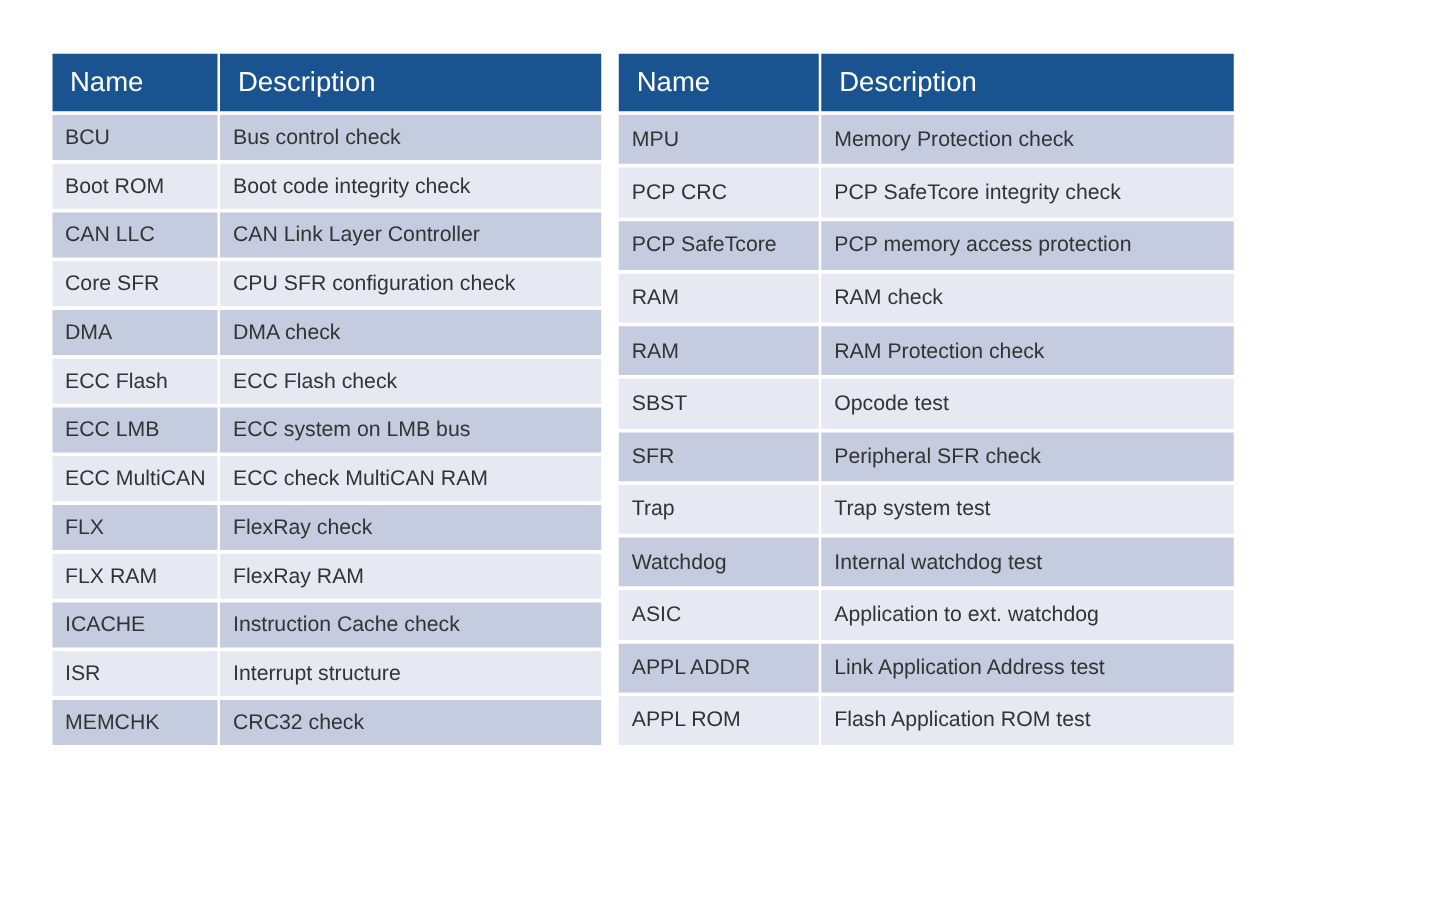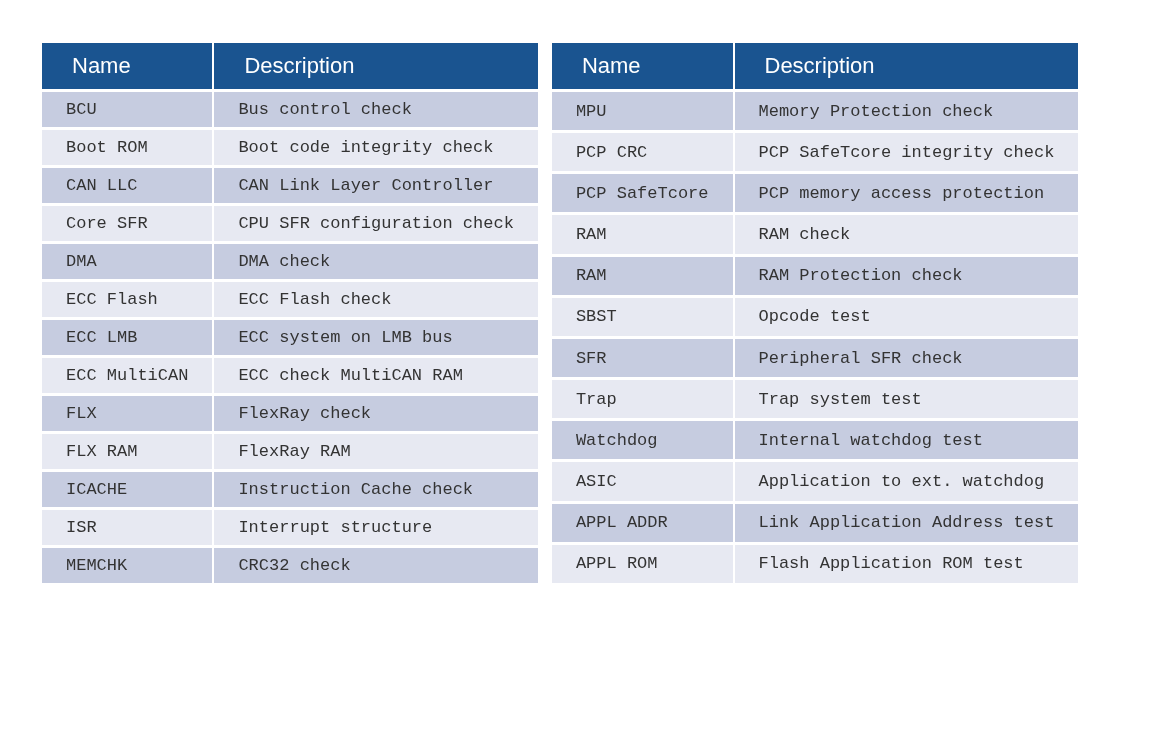--- a/index.html
+++ b/index.html
@@ -19,29 +19,28 @@
     }
     .data-table {
       border-collapse: separate;
       border-spacing: 2px 3px;
     }
     .data-table th {
       background-color: #1a5490;
       color: #ffffff;
       font-weight: normal;
       text-align: left;
-      padding: 10px 30px;
+      padding: 10px 14px;
       font-size: 22px;
     }
     .data-table td {
-      padding: 8px 24px;
+      padding: 8px 10px;
       font-size: 17px;
       color: #333333;
       white-space: nowrap;
-      font-family: Liberation Mono, monospace;
     }
     .data-table tbody tr:nth-child(odd) td {
       background-color: #c6cce0;
     }
     .data-table tbody tr:nth-child(even) td {
       background-color: #e7e9f2;
     }
     .table-left th:first-child,
     .table-left td:first-child {
       min-width: 130px;

